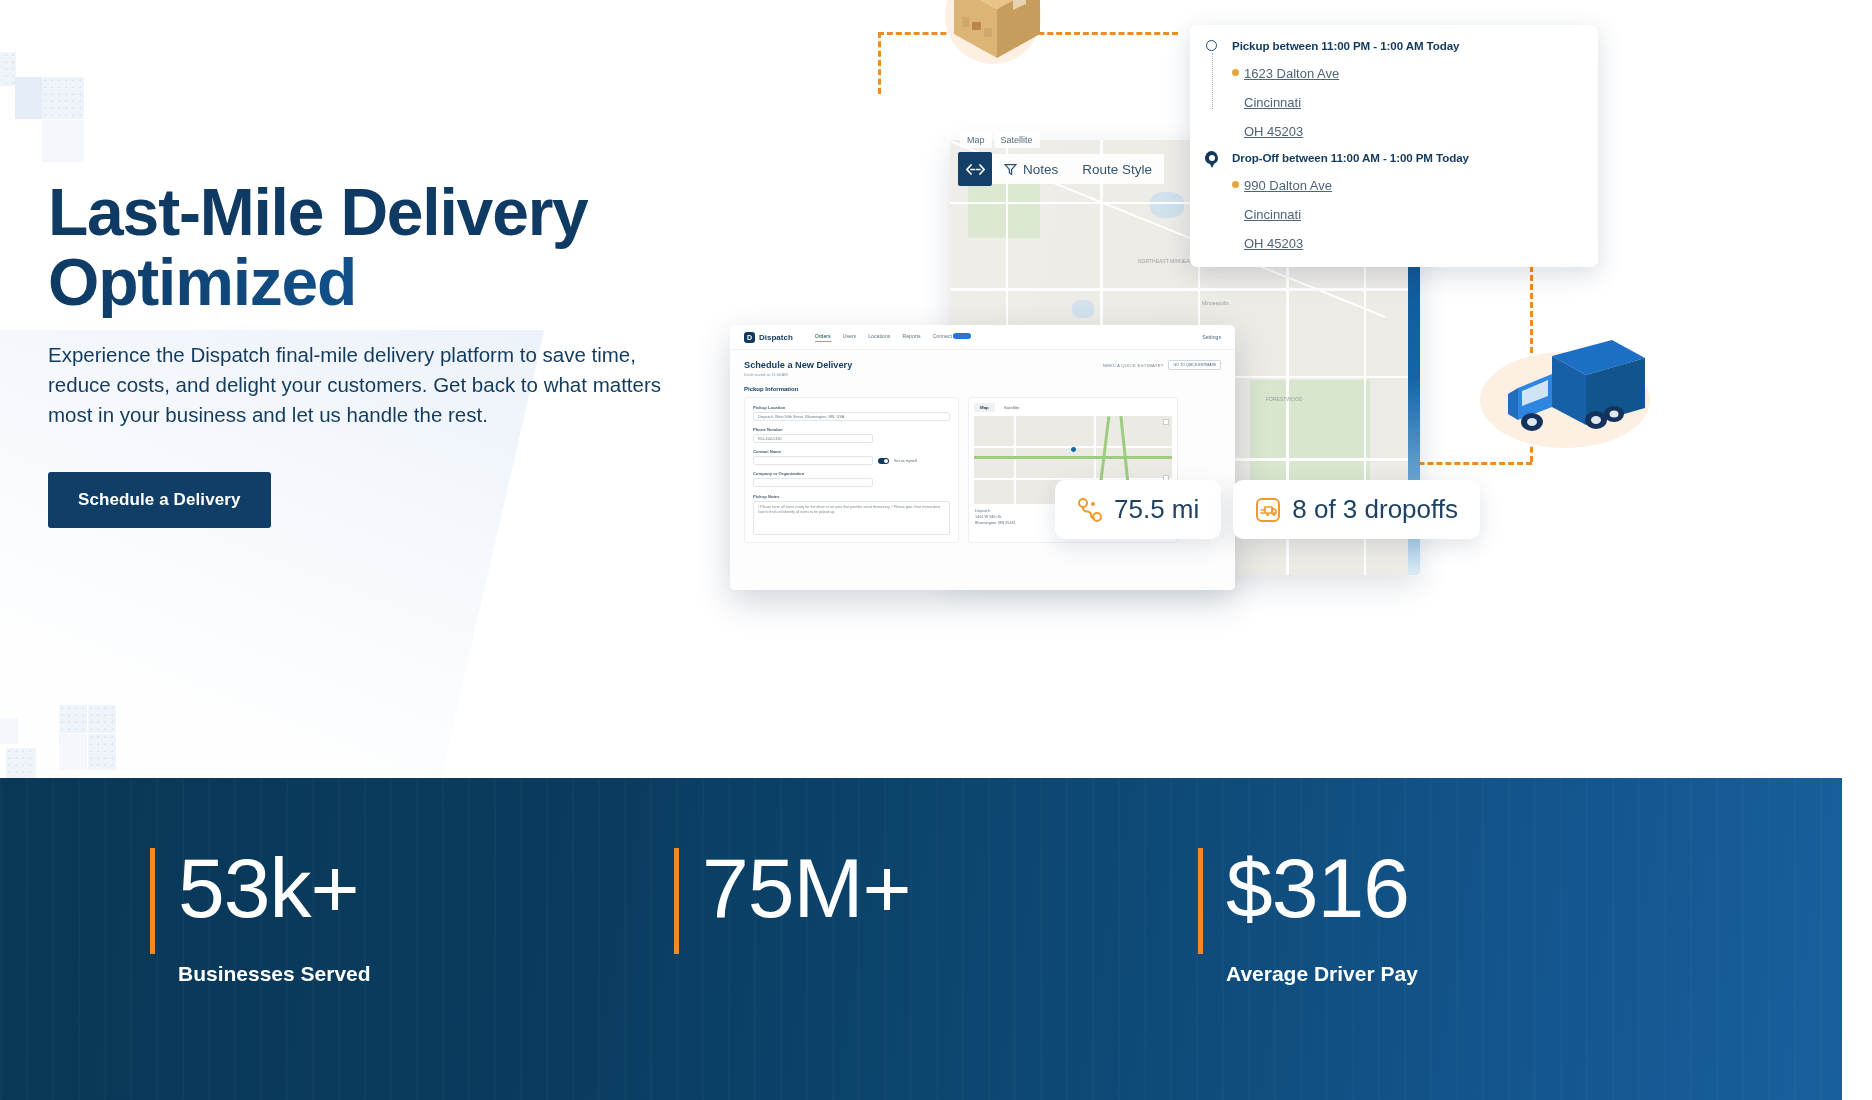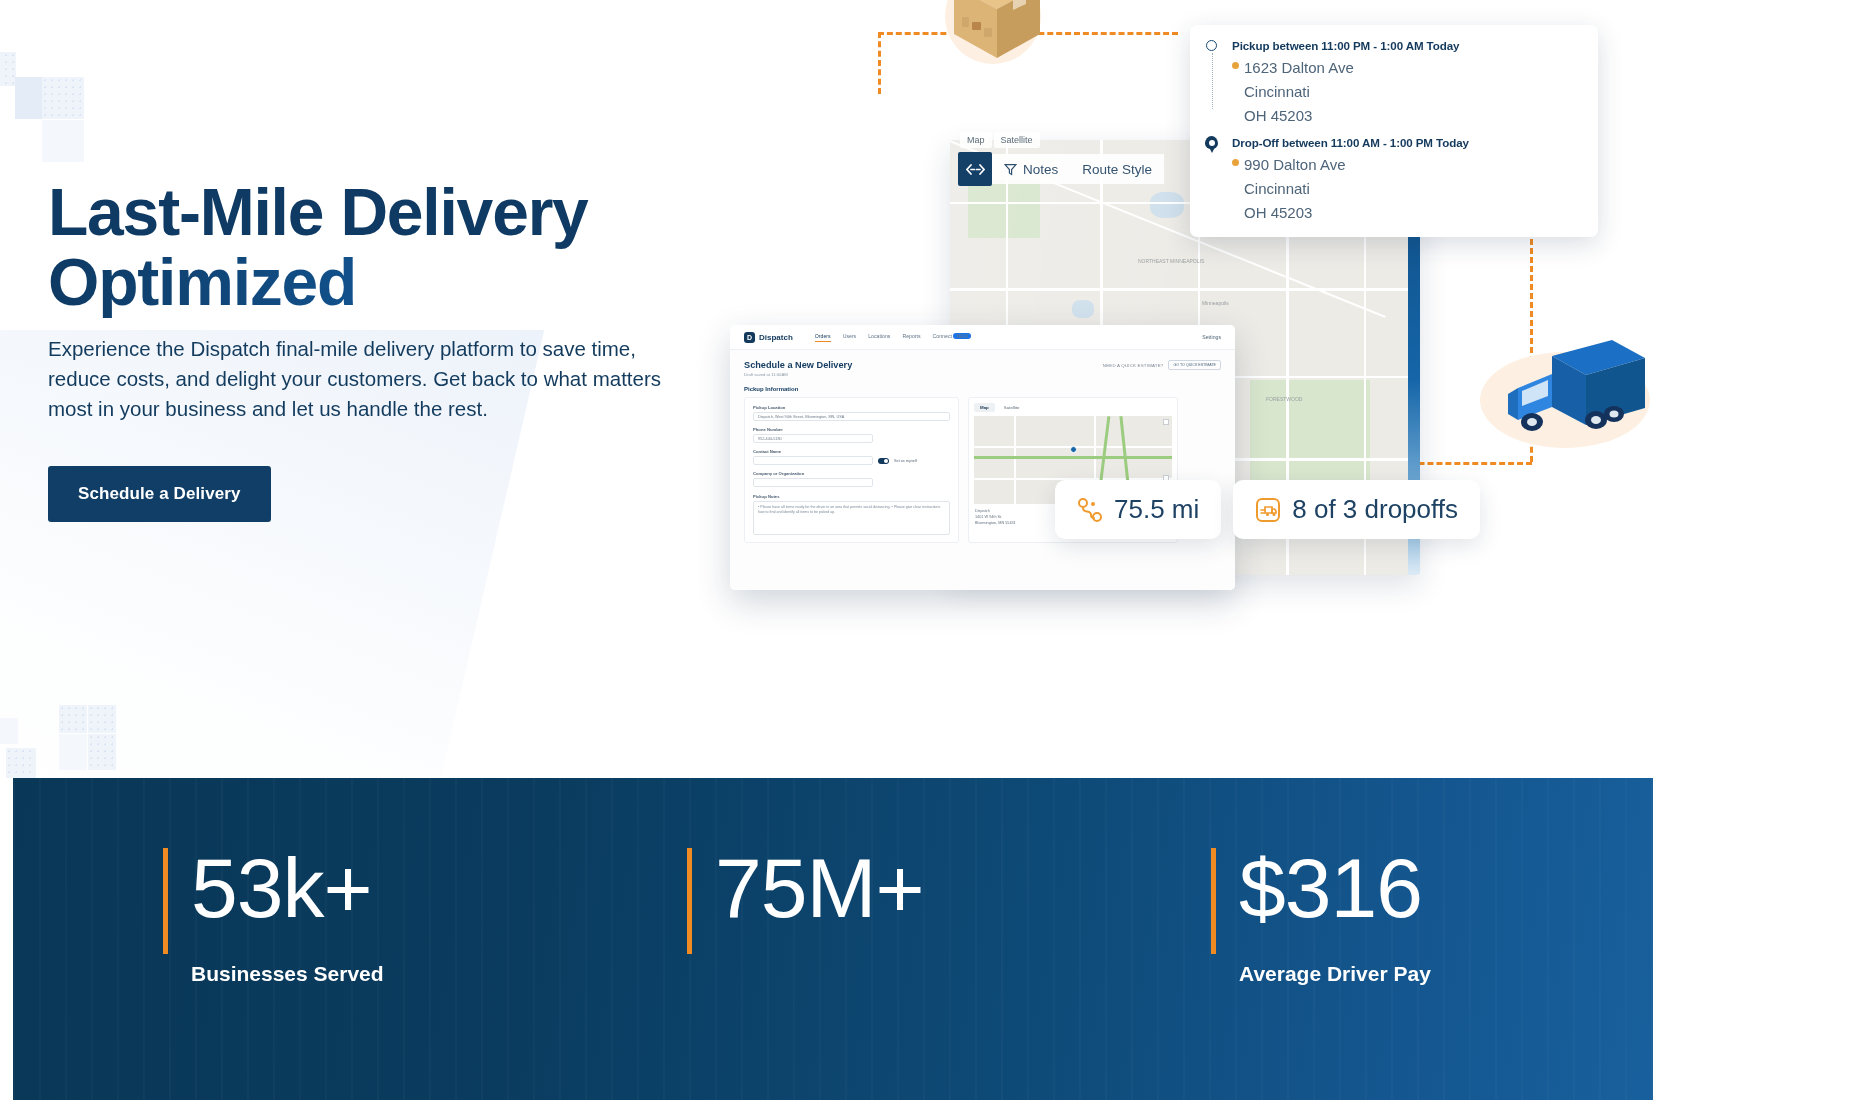--- a/index.html
+++ b/index.html
@@ -39,21 +39,21 @@
     font-size:66px; line-height:1.06; font-weight:bold;
     letter-spacing:-1.2px; color:#0e3a63;
   }
   h1.headline .l2 {
     display:block;
     background:linear-gradient(90deg,#0e3a63 0%, #12538f 42%, #1473e6 78%, #1a7ef2 100%);
     -webkit-background-clip:text; background-clip:text;
     -webkit-text-fill-color:transparent; color:transparent;
   }
   p.sub {
-    margin-top:16px; width:640px;
+    margin-top:22px; width:640px;
     font-size:20.5px; line-height:1.46; color:#123b5e;
   }
   a.cta {
     display:inline-block; margin-top:42px;
     background:#103e66; color:#ffffff;
     font-size:17px; font-weight:bold;
     padding:18px 30px; border-radius:3px;
     text-decoration:none; letter-spacing:.1px;
   }
 
@@ -112,21 +112,21 @@
 
   
   #itin {
     position:absolute; left:350px; top:45px; width:408px;
     background:#fff; border-radius:7px; padding:14px 4px 16px 14px;
     box-shadow:0 7px 26px rgba(20,45,75,.16);
   }
   .leg { position:relative; padding-left:28px; }
   .leg + .leg { margin-top:12px; }
   .leg .ttl { font-size:11.6px; font-weight:bold; color:#13395c; letter-spacing:-.1px; }
-  .leg .ln { font-size:15px; color:#4e6478; margin-top:7px; }
+  .leg .ln { font-size:13px; color:#4e6478; margin-top:14px;text-decoration:underline; }
   .leg .ln.addr { padding-left:12px; position:relative; }
   .pindot {
     position:absolute; left:2px; top:1px; width:11px; height:11px;
     border:1.8px solid #1a4a74; border-radius:50%;
   }
   .pinmark {
     position:absolute; left:1px; top:0px; width:13px; height:13px;
     background:#13395c;
     border-radius:50% 50% 50% 50%/60% 60% 40% 40%;
   }
@@ -220,21 +220,21 @@
   .pill {
     display:flex; align-items:center; gap:11px;
     background:#fff; border-radius:10px;
     padding:14px 22px;
     box-shadow:0 7px 22px rgba(20,45,75,.13);
     font-size:26px; color:#1d4264;
   }
 
   
   #stats {
-    position:absolute; left:13px; top:778px; width:1640px; height:322px;
+    position:absolute; left:0; top:778px; width:1842px; height:322px;
     background:linear-gradient(100deg,#093757 0%, #0a3c5f 32%, #0e4a77 62%, #14568f 84%, #18609d 100%);
     overflow:hidden;
   }
   #stats .vstripes {
     position:absolute; inset:0;
     background:repeating-linear-gradient(90deg, rgba(255,255,255,.022) 0 2px, rgba(255,255,255,0) 2px 26px);
   }
   #statgrid {
     position:absolute; left:0; top:0; width:1872px; height:322px;
     display:flex; padding:0 150px;

